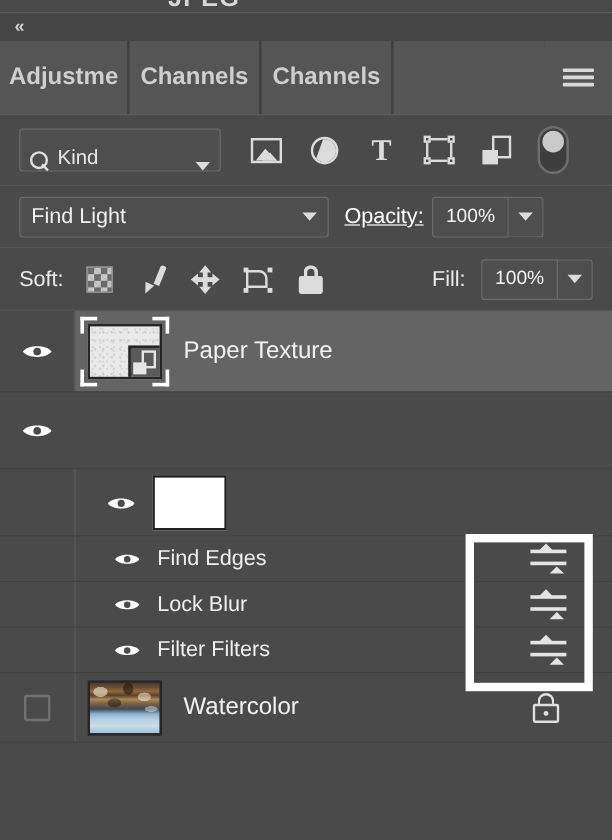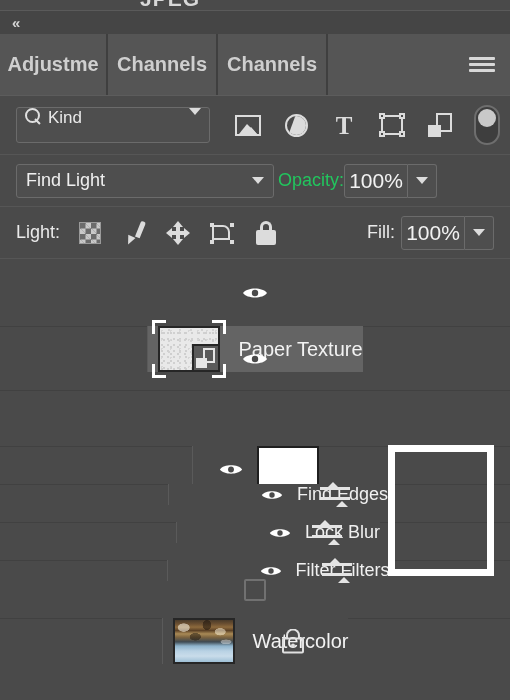--- a/index.html
+++ b/index.html
@@ -65,23 +65,23 @@
     position: absolute; left: 0; top: 95px; width: 510px; height: 605px;
     background: #4a4a4a; border-top: 1px solid #5c5c5c;
   }
 
   
   .filter-row {
     position: relative; height: 58px; width: 510px;
     display: flex; align-items: center; padding: 0 8px;
   }
   .kind-select {
-    width: 194px; height: 36px; background: #4e4e4e;
+    width: 168px; height: 36px; background: #4e4e4e;
     border: 1px solid #6b6b6b; border-radius: 3px;
-    display: flex; align-items: flex-start; padding: 0 8px;
+    display: flex; align-items: flex-end; padding: 0 8px;
     margin-left: 8px;
   }
   .kind-label { color: #e8e8e8; font-size: 17px; margin-left: 7px; flex: 1; }
   .magnifier { width: 16px; height: 16px; position: relative; flex: none; }
   .magnifier::before {
     content: ''; position: absolute; left: 0; top: 0;
     width: 11px; height: 11px; border: 2px solid #e0e0e0; border-radius: 50%;
   }
   .magnifier::after {
     content: ''; position: absolute; left: 10px; top: 10px;
@@ -146,25 +146,25 @@
   .blend-row {
     position: relative; height: 52px; width: 510px;
     display: flex; align-items: center; padding: 0 16px;
     border-top: 1px solid #565656;
   }
   .blend-select {
     width: 258px; height: 34px; background: #4e4e4e; border: 1px solid #6b6b6b;
     border-radius: 3px; display: flex; align-items: center; padding: 0 9px;
   }
   .blend-label { flex: 1; color: #f0f0f0; font-size: 18px; }
-  .opacity-label { color: #22c55e; font-size: 18px; margin-left: 4px; }
+  .opacity-label { color: #ffffff; font-size: 18px; margin-left: 13px; text-decoration: underline; }
   .num-field {
     width: 64px; height: 34px; background: #4e4e4e; border: 1px solid #6b6b6b;
     border-radius: 3px 0 0 3px; display: flex; align-items: center; justify-content: center;
-    color: #f2f2f2; font-size: 21px; 
+    color: #f2f2f2; font-size: 16px; margin-left: 7px;
   }
   .num-caret-btn {
     width: 29px; height: 34px; background: #4e4e4e; border: 1px solid #6b6b6b;
     border-left: 0; border-radius: 0 3px 3px 0;
     display: flex; align-items: center; justify-content: center;
   }
 
   
   .lock-row {
     position: relative; height: 52px; width: 510px;
@@ -223,21 +223,20 @@
     background: #dcdcdc; border-radius: 2px;
   }
   .fill-group { margin-left: auto; display: flex; align-items: center; }
   .fill-label { color: #eaeaea; font-size: 18px; margin-right: 6px; }
 
   
   .layer-list { position: relative; width: 510px; border-top: 1px solid #565656; }
   .row {
     position: relative; width: 510px; display: flex; align-items: center;
     border-bottom: 1px solid #414141;
-    flex-direction: column;
   }
   .row-paper { height: 68px; }
   .row-water { height: 64px; }
   .row-smartfilters { height: 56px; }
   .row-filter { height: 38px; }
   .row-background { height: 58px; }
 
   .vis-cell { width: 62px; height: 100%; display: flex; align-items: center; justify-content: center; flex: none; }
   .eye { width: 26px; height: 16px; position: relative; }
   .eye svg { display: block; }
@@ -346,21 +345,21 @@
   .smart-indicator .c2 {
     position: absolute; left: 8px; top: 0; width: 17px; height: 17px;
     border: 2px solid #e6e6e6; border-radius: 50%; background: #8d8d8d;
   }
   .chev-up {
     width: 20px; margin-left: 12px; color: #e0e0e0; font-size: 17px; flex: none;
     text-align: center; line-height: 1;
   }
 
   .indent-26 { padding-left: 26px; }
-  .indent-60 { padding-left: 92px; margin-left: 46px; }
+  .indent-60 { padding-left: 32px; }
 
   .eye-sm { width: 22px; height: 14px; }
 
   .blend-opt-cell {
     position: absolute; right: 38px; top: 50%; transform: translateY(-50%);
     width: 30px; height: 26px;
   }
   .blend-opt-cell .ln { position: absolute; left: 0; background: #e4e4e4; height: 3px; width: 30px; }
   .blend-opt-cell .ln1 { top: 5px; }
   .blend-opt-cell .ln2 { top: 15px; }
@@ -472,21 +471,21 @@
         <div class="caret"></div>
       </div>
       <span class="opacity-label">Opacity:</span>
       <div class="num-field">100%</div>
       <div class="num-caret-btn">
         <div class="caret"></div>
       </div>
     </div>
 
     <div class="lock-row">
-      <span class="lock-text">Light:</span>
+      <span class="lock-text">Soft:</span>
       <div class="lock-icons">
         <div class="lockic">
             <div class="ic-checker"></div>
           </div>
         <div class="lockic">
             <div class="ic-brush"></div>
           </div>
         <div class="lockic">
           <div class="ic-move">
             <i class="bar-h"></i>

